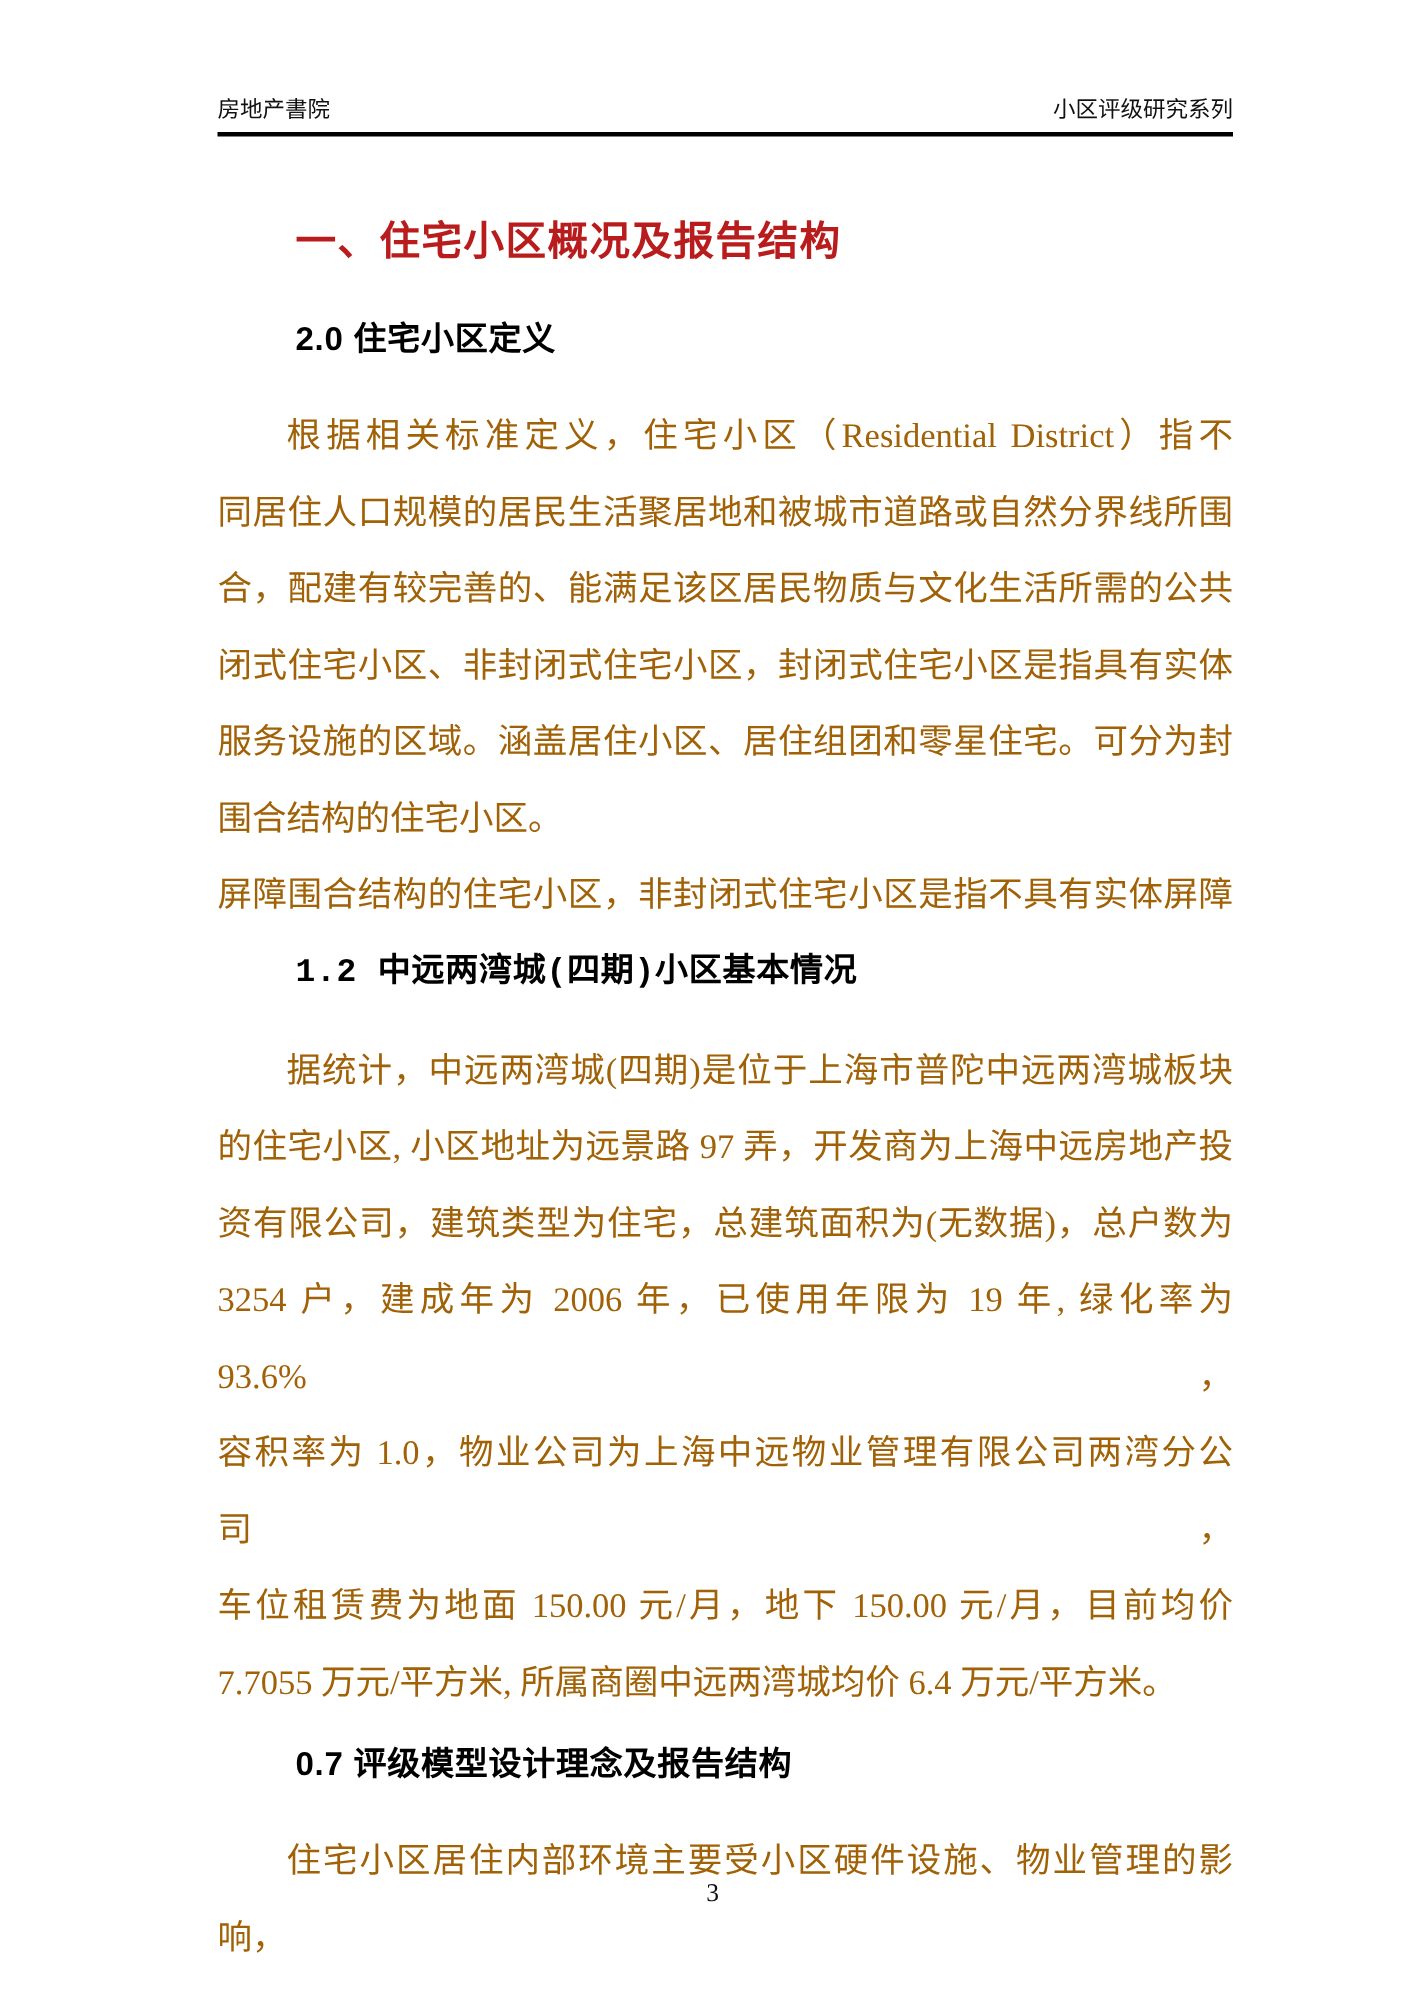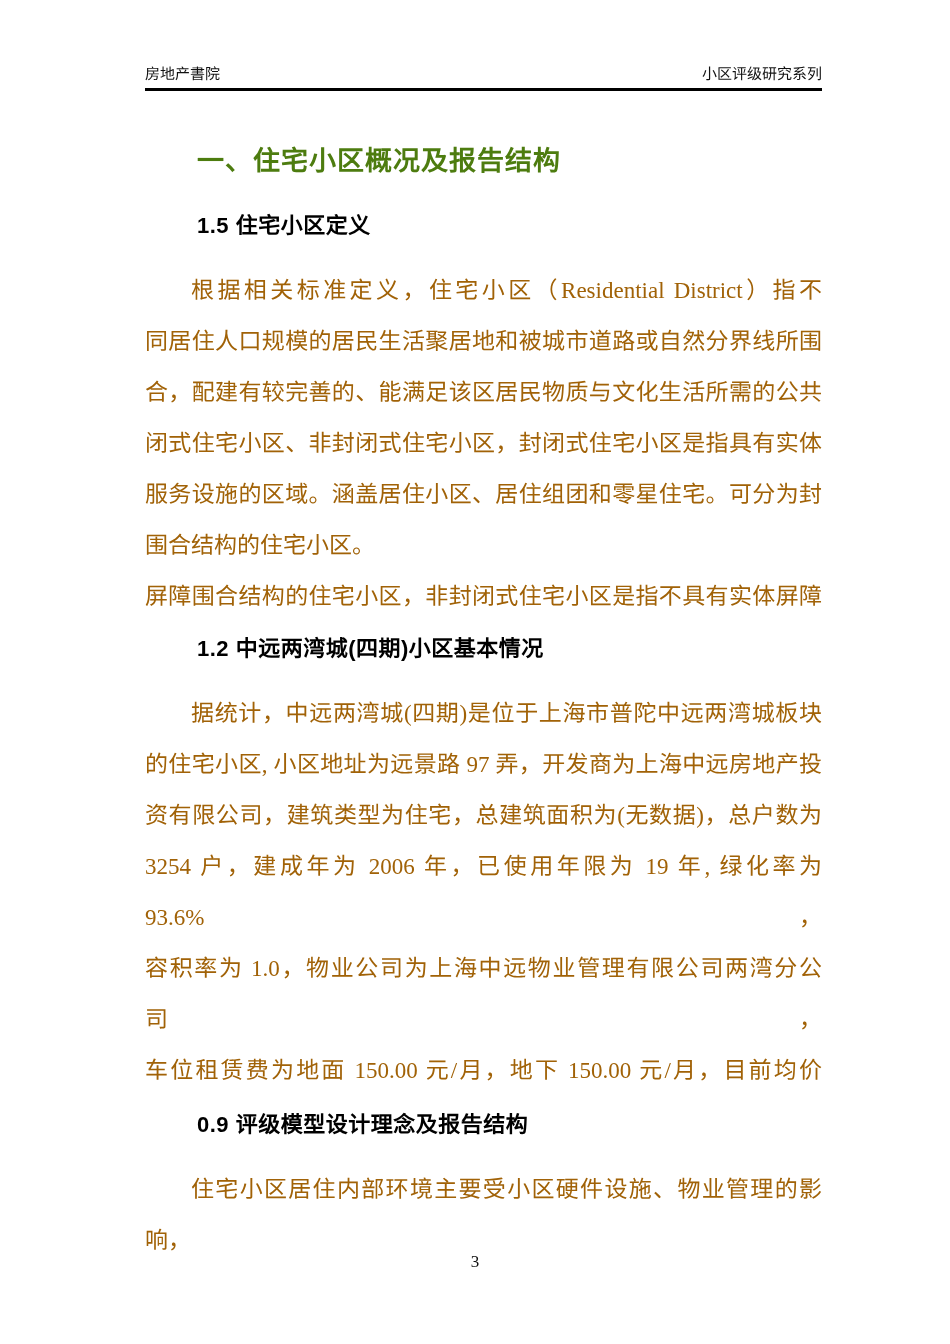--- a/index.html
+++ b/index.html
@@ -30,34 +30,34 @@
     padding-bottom: 5px;
   }
   
   .h1 {
     margin: 54px 0 0 0;
     padding-left: 52px;
     font-family: "Liberation Sans", "DejaVu Sans", sans-serif;
     font-size: 27px;
     font-weight: 700;
     line-height: 32px;
-    color: #4d7c0f;
+    color: #b91c1c;
     letter-spacing: 1px;
   }
   .h2 {
     margin: 34px 0 0 0;
     padding-left: 52px;
     font-family: "Liberation Sans", "DejaVu Sans", sans-serif;
     font-size: 22px;
     font-weight: 700;
     line-height: 30px;
     color: #000;
     letter-spacing: 0.5px;
   }
-  .h2.tight { margin-top: 12px; }
+  .h2.tight { margin-top: 12px; font-family: Liberation Mono, monospace; }
   .h2.mid   { margin-top: 14px; }
   
   .para {
     margin-top: 24px;
     font-size: 23px;
     line-height: 51px;
     color: #a16207;
   }
   .para .line {
     text-align: justify;
@@ -81,46 +81,47 @@
 <div class="page">
 
   <div class="doc-header">
     <span>房地产書院</span>
     <span>小区评级研究系列</span>
   </div>
 
   <div class="h1">一、住宅小区概况及报告结构</div>
 
   <div>
-    <div class="h2">1.5 住宅小区定义</div>
+    <div class="h2">2.0 住宅小区定义</div>
     <div class="para">
         <div class="line first">根据相关标准定义，住宅小区（Residential District）指不</div>
         <div class="line">同居住人口规模的居民生活聚居地和被城市道路或自然分界线所围</div>
         <div class="line">合，配建有较完善的、能满足该区居民物质与文化生活所需的公共</div>
         <div class="line">闭式住宅小区、非封闭式住宅小区，封闭式住宅小区是指具有实体</div>
         <div class="line">服务设施的区域。涵盖居住小区、居住组团和零星住宅。可分为封</div>
         <div class="line last">围合结构的住宅小区。</div>
         <div class="line">屏障围合结构的住宅小区，非封闭式住宅小区是指不具有实体屏障</div>
       </div>
   </div>
 
   <div>
     <div class="h2 tight">1.2 中远两湾城(四期)小区基本情况</div>
     <div class="para">
         <div class="line first">据统计，中远两湾城(四期)是位于上海市普陀中远两湾城板块</div>
         <div class="line">的住宅小区, 小区地址为远景路 97 弄，开发商为上海中远房地产投</div>
         <div class="line">资有限公司，建筑类型为住宅，总建筑面积为(无数据)，总户数为</div>
         <div class="line">3254 户，建成年为 2006 年，已使用年限为 19 年, 绿化率为 93.6%，</div>
         <div class="line">容积率为 1.0，物业公司为上海中远物业管理有限公司两湾分公司，</div>
         <div class="line">车位租赁费为地面 150.00 元/月，地下 150.00 元/月，目前均价</div>
+        <div class="line last">7.7055 万元/平方米, 所属商圈中远两湾城均价 6.4 万元/平方米。</div>
       </div>
   </div>
 
   <div>
-    <div class="h2 mid">0.9 评级模型设计理念及报告结构</div>
+    <div class="h2 mid">0.7 评级模型设计理念及报告结构</div>
     <div class="para">
         <div class="line first last">住宅小区居住内部环境主要受小区硬件设施、物业管理的影响，</div>
       </div>
   </div>
 
   <div class="page-number">3</div>
 
 </div>
 
 </body></html>

